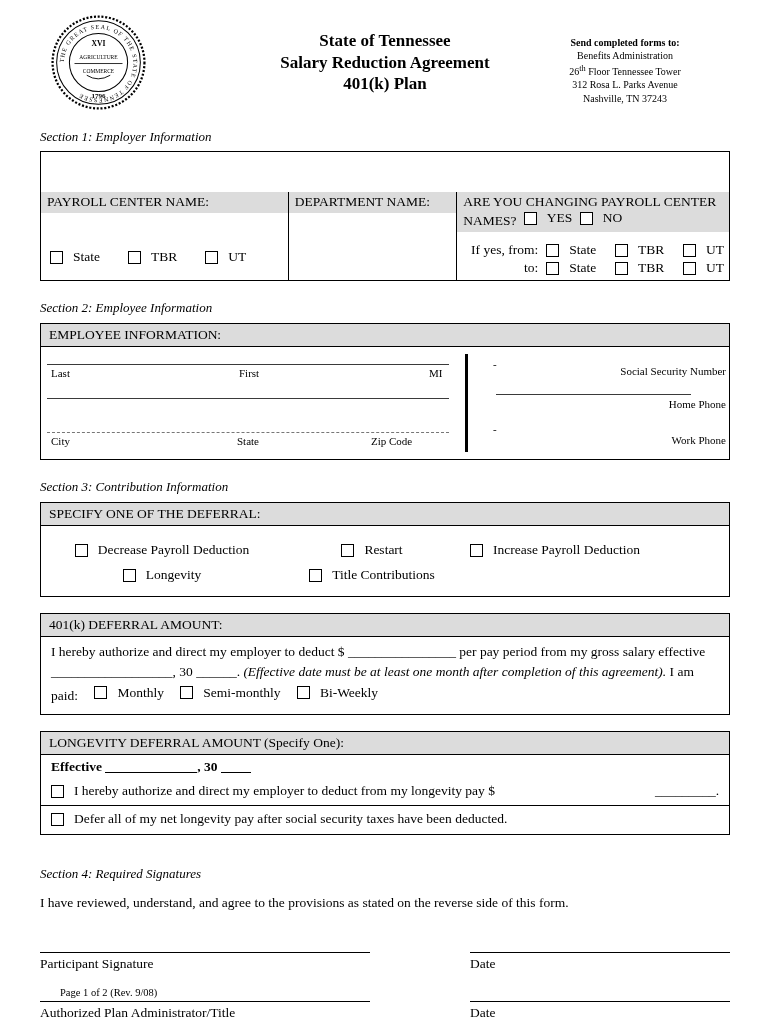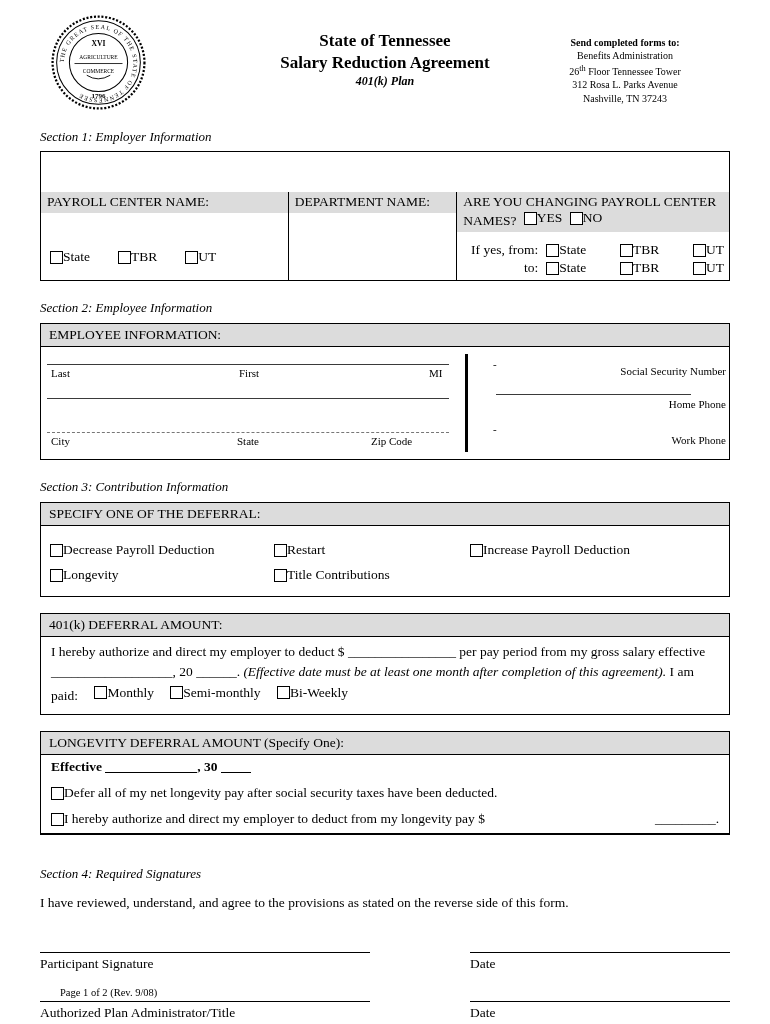--- a/index.html
+++ b/index.html
@@ -9,31 +9,31 @@
     font-family:"Liberation Serif", serif;
     position:relative; padding:14px 40px 0 40px; overflow:hidden;
   }
 
   
   .header { position:relative; height:110px; }
   .seal-wrap { position:absolute; left:10px; top:0; }
   svg text { font-family:"Liberation Serif", serif; fill:#000; }
   .title-block { position:absolute; left:0; right:0; top:16px; text-align:center; }
   .t1, .t2 { font-size:17px; font-weight:bold; line-height:1.3; }
-  .t3 { font-size:12px; font-weight:bold; font-style:italic; }
+  .t3 { font-size:17px; font-weight:bold; }
   .send-block { position:absolute; right:0; top:22px; width:210px; text-align:center; font-size:10px; line-height:1.33; }
   .send-label { font-weight:bold; }
 
   .sec-heading { font-style:italic; font-size:13px; margin-top:5px; }
   .mt20 { margin-top:19px; }
   .mt30 { margin-top:31px; }
 
   
   .cb { display:inline-block; width:13px; height:13px; border:1.5px solid #000; background:#fff; flex:none; vertical-align:-2px; }
-  .opt { display:inline-flex; align-items:center; gap:0; font-size:13.5px; white-space:nowrap; }
+  .opt { display:inline-flex; align-items:center; gap:10px; font-size:13.5px; white-space:nowrap;justify-content:center; }
 
   
   .s1-table { border:1px solid #000; margin-top:6px; }
   .s1-row { display:flex; }
   .s1-row.head { min-height:46px;margin-top:40px; }
   .s1-row.body { min-height:41px; }
   .c1 { width:36%; border-right:1px solid #000; }
   .c2 { width:24.5%; border-right:1px solid #000; }
   .c3 { width:39.5%; }
   .hdr-band { background:#dcdcdc; font-size:13.5px; padding:2px 6px 3px; display:block; }
@@ -262,21 +262,21 @@
             <span class="cb"></span>
             <span>Title Contributions</span>
           </span>
       </div>
     </div>
   </div>
 
   <div class="box mt16">
     <div class="box-hdr">401(k) DEFERRAL AMOUNT:</div>
     <p class="def-text">
-      <span>I hereby authorize and direct my employer to deduct $ ________________ per pay period from my gross salary effective __________________, 20 ______.  </span><em>(Effective date must be at least one month after completion of this agreement).</em><span>  I am paid:</span>
+      <span>I hereby authorize and direct my employer to deduct $ ________________ per pay period from my gross salary effective __________________, 30 ______.  </span><em>(Effective date must be at least one month after completion of this agreement).</em><span>  I am paid:</span>
       <span class="opt inline-opt">
           <span class="cb"></span>
           <span>Monthly</span>
         </span>
       <span class="opt inline-opt">
           <span class="cb"></span>
           <span>Semi-monthly</span>
         </span>
       <span class="opt inline-opt">
           <span class="cb"></span>
@@ -285,32 +285,32 @@
     </p>
   </div>
 
   <div class="box mt16">
     <div class="box-hdr">LONGEVITY DEFERRAL AMOUNT (Specify One):</div>
     <div class="long-line1">
       <span>Effective</span>
       <span class="blank w90"></span><span>, 30</span>
       <span class="blank w28"></span>
     </div>
+    <div class="long-row long-row1">
+      <span class="opt">
+          <span class="cb"></span>
+          <span>I hereby authorize and direct my employer to deduct from my longevity pay $</span>
+        </span>
+      <span class="long-blank-text">_________.</span>
+    </div>
     <div class="long-row long-row2">
       <span class="opt">
           <span class="cb"></span>
           <span>Defer all of my net longevity pay after social security taxes have been deducted.</span>
         </span>
-    </div>
-    <div class="long-row long-row1">
-      <span class="opt">
-          <span class="cb"></span>
-          <span>I hereby authorize and direct my employer to deduct from my longevity pay $</span>
-        </span>
-      <span class="long-blank-text">_________.</span>
     </div>
   </div>
 
   <div class="sec-heading mt30">Section 4: Required Signatures</div>
 
   <div class="statement">I have reviewed, understand, and agree to the provisions as stated on the reverse side of this form.</div>
 
   <div class="sig-row">
     <div class="sig-left">
       <div class="sig-line"></div>

